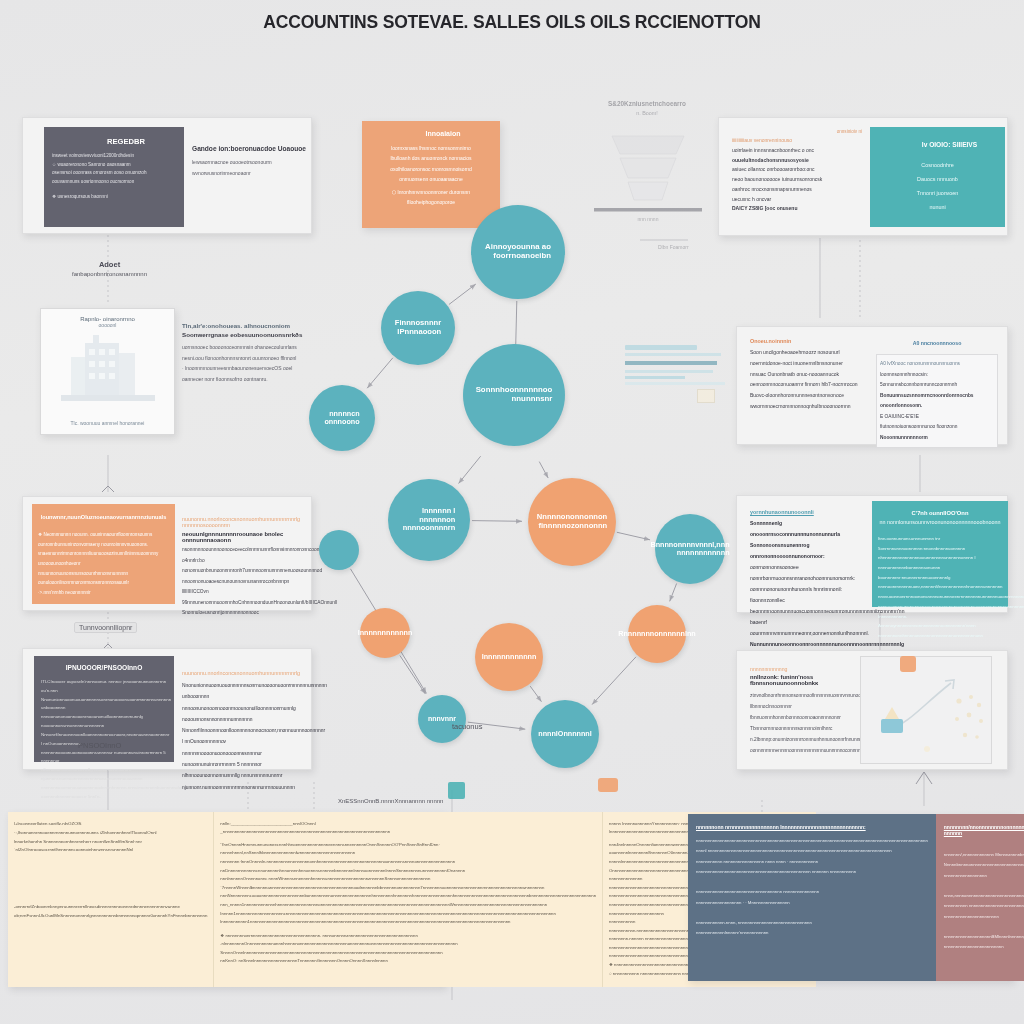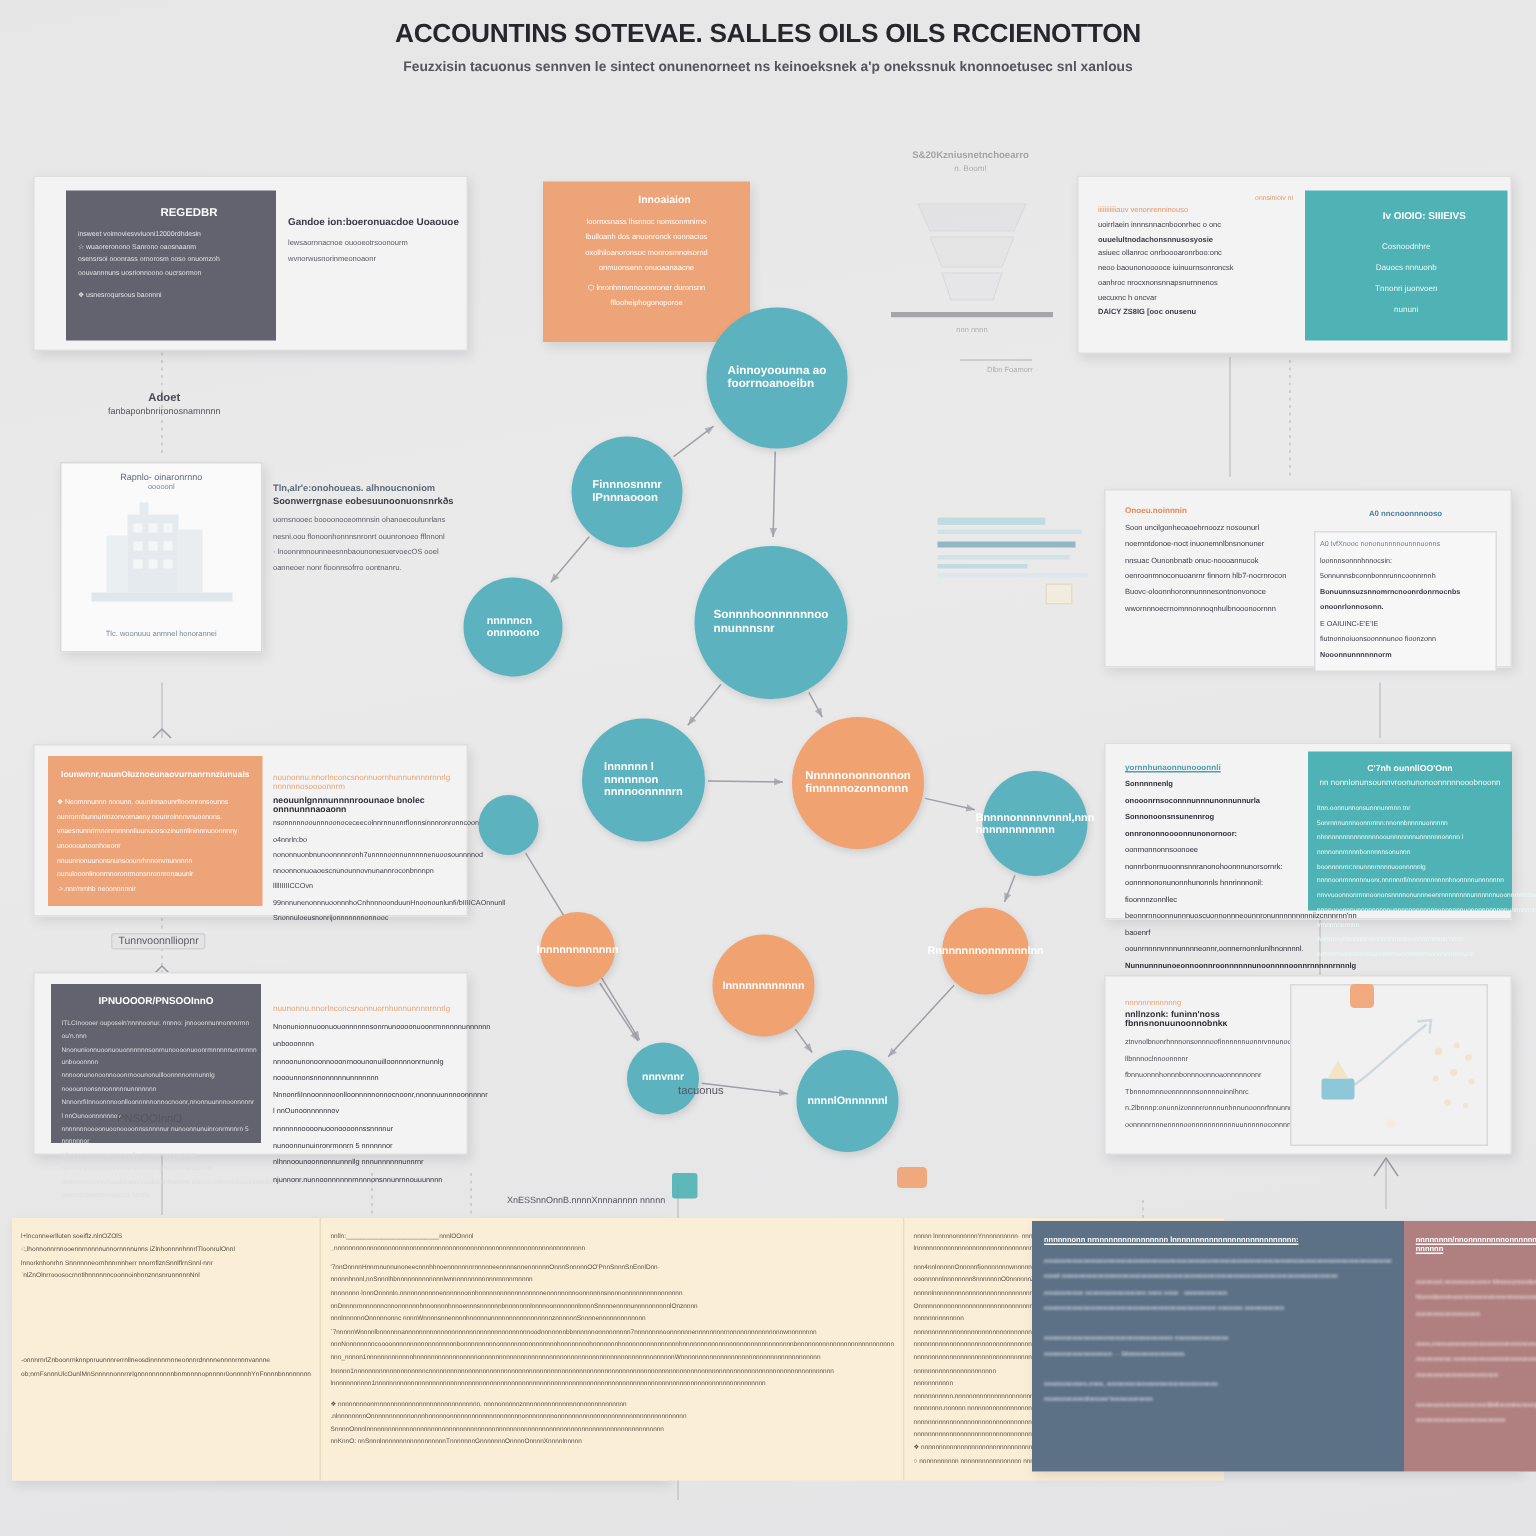--- a/index.html
+++ b/index.html
@@ -44,21 +44,21 @@
   .panel-cream { background:#fbeed6; }
   .panel-bluegrey { background:#5d7186; }
   .panel-rose  { background:#b08080; }
 
   .ptitle { font-weight:bold; text-align:center; filter:blur(.3px);padding-left:24px; }
 
   
   .node {
     position:absolute; border-radius:50%;
     display:flex; align-items:center; justify-content:center;
-    text-align:left; color:#ffffff; font-weight:600;
+    text-align:right; color:#ffffff; font-weight:600;
     line-height:1.15; filter:blur(.15px);
     box-shadow: 1px 2px 5px rgba(50,60,70,.16);
   }
   .node span { filter:blur(.45px); display:block; padding:0 4px; }
   .n-teal   { background:#5cb2be; }
   .n-orange { background:#f0a271; }
 
   svg.wires { position:absolute; left:0; top:0; width:1024px; height:1024px; pointer-events:none; }
 
   .mini-label {
@@ -74,21 +74,20 @@
   
   .illus { background:#fafafa; border:1px solid #d9d9da; position:relative; overflow:hidden; }
 </style>
 </head>
 <body>
 
 <div id="stage">
 
   <div class="hdr">
     <h1>ACCOUNTINS SOTEVAE. SALLES OILS OILS RCCIENOTTON</h1>
-    <div class="sub">Feuzxisin tacuonus sennven le sintect onunenorneet ns keinoeksnek a'p onekssnuk knonnoetusec snl xanlous</div>
   </div>
 
   <svg class="wires">
     <defs>
       <marker id="ah" markerWidth="7" markerHeight="7" refX="6" refY="2.5" orient="auto">
         <path d="M0,0 L6,2.5 L0,5 z" fill="#8d8d97" opacity="0.75"></path>
       </marker>
     </defs>
     <g id="edge-layer" stroke="#8d8d97" stroke-width="1" fill="none" opacity="0.8">
         <line x1="516.7979079110744" y1="300.9852526237208" x2="515.3983520218114" y2="358.017155111182" marker-end="url(#ah)"></line>
@@ -507,21 +506,21 @@
   <div id="node-layer">
       <div class="node n-teal" style="left: 471px; top: 205px; width: 94px; height: 94px; font-size: 7.8px;">
         <span>Ainnoyoounna ao<br>foorrnoanoeibn</span>
       </div>
       <div class="node n-teal" style="left: 381px; top: 291px; width: 74px; height: 74px; font-size: 7.6px;">
         <span>Finnnosnnnr<br>IPnnnaooon</span>
       </div>
       <div class="node n-teal" style="left: 309px; top: 385px; width: 66px; height: 66px; font-size: 7.2px;">
         <span>nnnnncn<br>onnnoono</span>
       </div>
-      <div class="node n-teal" style="left: 463px; top: 364px; width: 102px; height: 102px; font-size: 7.8px;">
+      <div class="node n-teal" style="left: 463px; top: 344px; width: 102px; height: 102px; font-size: 7.8px;">
         <span>Sonnnhoonnnnnnoo<br>nnunnnsnr</span>
       </div>
       <div class="node n-teal" style="left: 388px; top: 479px; width: 82px; height: 82px; font-size: 7.4px;">
         <span>lnnnnnn l<br>nnnnnnon<br>nnnnoonnnnrn</span>
       </div>
       <div class="node n-orange" style="left: 528px; top: 478px; width: 88px; height: 88px; font-size: 7.6px;">
         <span>Nnnnnononnonnon<br>finnnnnozonnonnn</span>
       </div>
       <div class="node n-teal" style="left: 655px; top: 514px; width: 70px; height: 70px; font-size: 7.2px;">
         <span>Bnnnnonnnnvnnnl,nnn<br>nnnnnnnnnnnn</span>

